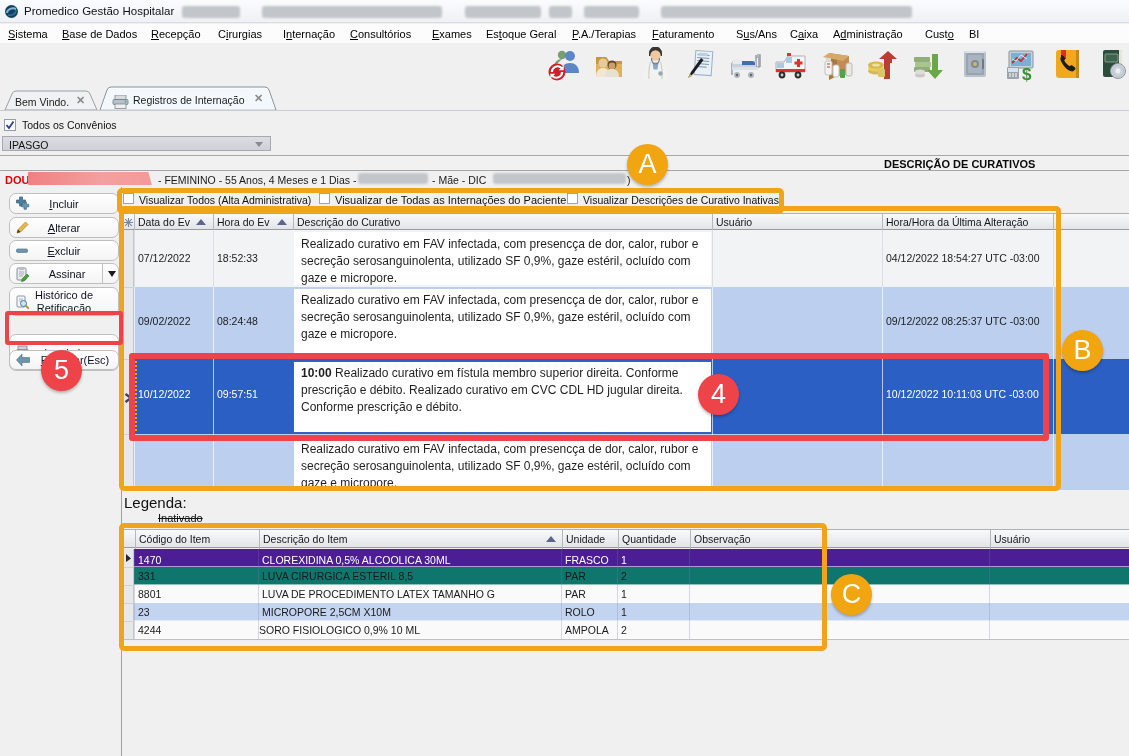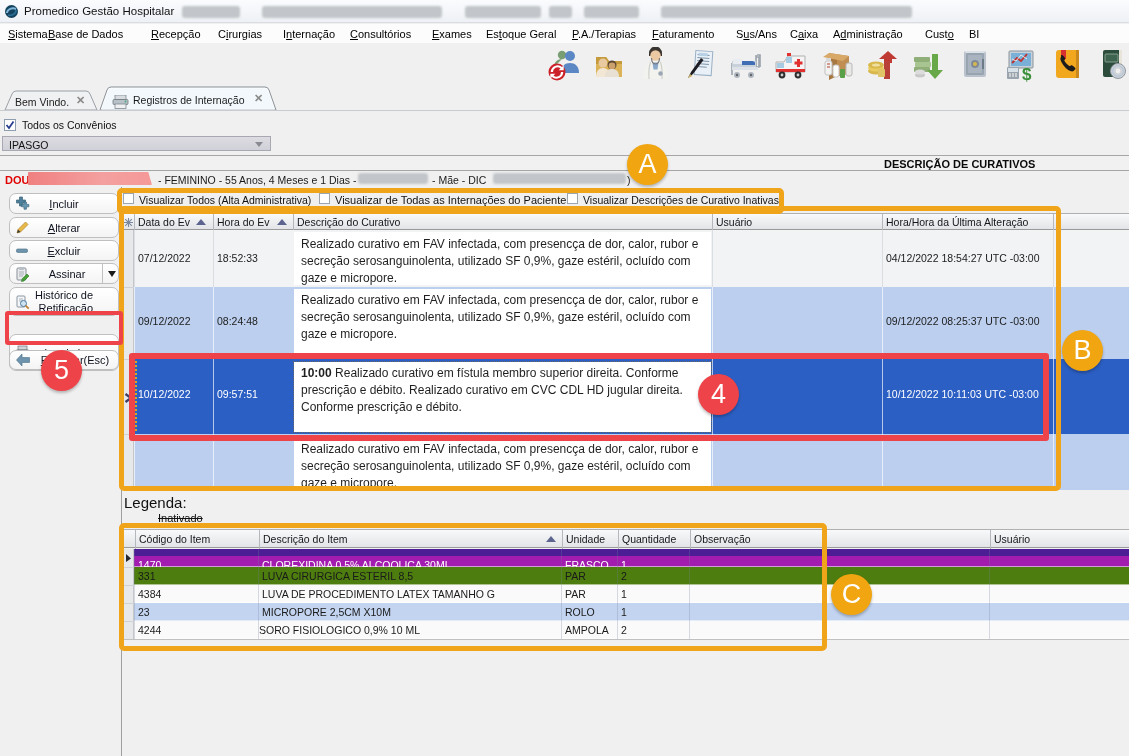--- a/index.html
+++ b/index.html
@@ -37,21 +37,21 @@
  <div class="blur" style="left:182px;top:6px;width:58px;height:12px"></div>
  <div class="blur" style="left:262px;top:6px;width:180px;height:12px"></div>
  <div class="blur" style="left:465px;top:6px;width:76px;height:12px"></div>
  <div class="blur" style="left:549px;top:6px;width:23px;height:12px"></div>
  <div class="blur" style="left:584px;top:6px;width:55px;height:12px"></div>
  <div class="blur" style="left:661px;top:6px;width:251px;height:12px"></div>
 </div>
 
 <div class="abs" style="left:0;top:24px;width:1129px;height:19px;background:#fcfcfc">
  <div class="menu-item" style="left:8px"><u>S</u>istema</div>
- <div class="menu-item" style="left:48px"><u>B</u>ase de Dados</div>
+ <div class="menu-item" style="left:62px"><u>B</u>ase de Dados</div>
  <div class="menu-item" style="left:151px"><u>R</u>ecepção</div>
  <div class="menu-item" style="left:218px">C<u>i</u>rurgias</div>
  <div class="menu-item" style="left:283px">I<u>n</u>ternação</div>
  <div class="menu-item" style="left:350px"><u>C</u>onsultórios</div>
  <div class="menu-item" style="left:432px"><u>E</u>xames</div>
  <div class="menu-item" style="left:486px">Es<u>t</u>oque Geral</div>
  <div class="menu-item" style="left:572px"><u>P</u>.A./Terapias</div>
  <div class="menu-item" style="left:652px"><u>F</u>aturamento</div>
  <div class="menu-item" style="left:736px">S<u>u</u>s/Ans</div>
  <div class="menu-item" style="left:790px">C<u>a</u>ixa</div>
@@ -247,21 +247,21 @@
     <svg width="16" height="16" viewBox="0 0 16 16">
       <rect x="2" y="2" width="9" height="12" rx="1" fill="#e8eaec" stroke="#88909a"></rect>
       <rect x="4" y="1" width="5" height="3" rx="1" fill="#b8bec6"></rect>
       <path d="M4 6h5M4 8h5M4 10h4" stroke="#9aa2aa" stroke-width="0.8"></path>
       <path d="M7 13l5-5 2 2-5 5-2.5.5z" fill="#48a038" stroke="#2e7a22" stroke-width="0.6"></path>
     </svg>
     <span style="margin-left:6px">Assinar</span>
  <div class="abs" style="left:92px;top:0;width:1px;height:19px;background:#c0c0c0"></div>
  <div class="abs" style="left:98px;top:7px;width:0;height:0;border-left:4.5px solid transparent;border-right:4.5px solid transparent;border-top:6px solid #1a1a1a"></div>
 </div>
-<div class="btn" style="top:287px;height:29px;line-height:13px;text-align:right">
+<div class="btn" style="top:287px;height:29px;line-height:13px;text-align:center">
     <svg width="15" height="15" viewBox="0 0 15 15" style="top:7px">
       <rect x="2" y="1" width="8" height="11" rx="1" fill="#f4f6f8" stroke="#8a96a2"></rect>
       <path d="M4 4h4M4 6h4" stroke="#9aa4ae" stroke-width="0.8"></path>
       <circle cx="8.5" cy="8.5" r="3" fill="#cfe2f0" stroke="#4a7a9e" stroke-width="1"></circle>
       <path d="M10.7 10.7l3 3" stroke="#c08030" stroke-width="1.8"></path>
     </svg>
     <span>Histórico de<br>Retificação</span>
   </div>
 <div class="btn" style="top:334px;height:37px">
     <svg width="15" height="15" viewBox="0 0 15 15">
@@ -320,21 +320,21 @@
 <div class="vline" style="left:882px;top:230px;height:57px;background:#dadde2"></div>
 <div class="vline" style="left:1053px;top:230px;height:57px;background:#dadde2"></div>
 <div class="vline" style="left:134px;top:287px;height:203px;background:rgba(255,255,255,0.65)"></div>
 <div class="vline" style="left:213px;top:287px;height:203px;background:rgba(255,255,255,0.65)"></div>
 <div class="vline" style="left:712px;top:287px;height:203px;background:rgba(255,255,255,0.65)"></div>
 <div class="vline" style="left:882px;top:287px;height:203px;background:rgba(255,255,255,0.65)"></div>
 <div class="vline" style="left:1053px;top:287px;height:203px;background:rgba(255,255,255,0.65)"></div>
 <div class="celltxt" style="left:138px;top:252px">07/12/2022</div>
 <div class="celltxt" style="left:217px;top:252px">18:52:33</div>
 <div class="celltxt" style="left:886px;top:252px">04/12/2022 18:54:27 UTC -03:00</div>
-<div class="celltxt" style="left:138px;top:315px">09/12/2022</div>
+<div class="celltxt" style="left:138px;top:315px">09/02/2022</div>
 <div class="celltxt" style="left:217px;top:315px">08:24:48</div>
 <div class="celltxt" style="left:886px;top:315px">09/12/2022 08:25:37 UTC -03:00</div>
 <div class="celltxt w" style="left:138px;top:388px">10/12/2022</div>
 <div class="celltxt w" style="left:217px;top:388px">09:57:51</div>
 <div class="celltxt w" style="left:886px;top:388px">10/12/2022 10:11:03 UTC -03:00</div>
 
 <div class="descbox" style="top:232px;height:53px;padding-top:4px">Realizado curativo em FAV infectada, com presencça de dor, calor, rubor e secreção serosanguinolenta, utilizado SF 0,9%, gaze estéril, ocluído com gaze e micropore.</div>
 <div class="descbox" style="top:289px;height:65px">Realizado curativo em FAV infectada, com presencça de dor, calor, rubor e secreção serosanguinolenta, utilizado SF 0,9%, gaze estéril, ocluído com gaze e micropore.</div>
 <div class="descbox" style="top:362px;height:70px;outline:1px dotted #666"><b>10:00</b> Realizado curativo em fístula membro superior direita. Conforme prescrição e débito. Realizado curativo em CVC CDL HD jugular direita. Conforme prescrição e débito.</div>
 <div class="descbox" style="top:436px;height:52px;padding-top:5px">Realizado curativo em FAV infectada, com presencça de dor, calor, rubor e secreção serosanguinolenta, utilizado SF 0,9%, gaze estéril, ocluído com gaze e micropore.</div>
@@ -348,34 +348,34 @@
  <div class="vline" style="left:568px;top:0;height:19px;background:#b4b8bd"></div>
  <div class="vline" style="left:868px;top:0;height:19px;background:#b4b8bd"></div>
  <div class="hdrtxt" style="left:17px;top:3px">Código do Item</div>
  <div class="hdrtxt" style="left:141px;top:3px">Descrição do Item</div>
  <div class="sortup" style="left:424px;top:6px"></div>
  <div class="hdrtxt" style="left:444px;top:3px">Unidade</div>
  <div class="hdrtxt" style="left:500px;top:3px">Quantidade</div>
  <div class="hdrtxt" style="left:572px;top:3px">Observação</div>
  <div class="hdrtxt" style="left:872px;top:3px">Usuário</div>
 </div>
-<div class="crow" style="top:549px;background:#a21caf;border-top:7px solid #4c1d95">
+<div class="crow" style="top:549px;background:#4c1d95;border-top:2px solid #4c1d95">
  <div class="ctxt w" style="left:17px">1470</div>
     <div class="ctxt w" style="left:141px">CLOREXIDINA 0,5% ALCOOLICA 30ML</div>
     <div class="ctxt w" style="left:444px">FRASCO</div>
     <div class="ctxt w" style="left:500px">1</div>
 </div>
-<div class="crow" style="top:567px;background:#4d7c0f">
+<div class="crow" style="top:567px;background:#0f766e">
  <div class="ctxt" style="left:17px">331</div>
     <div class="ctxt" style="left:141px">LUVA CIRURGICA ESTERIL 8,5</div>
     <div class="ctxt" style="left:444px">PAR</div>
     <div class="ctxt" style="left:500px">2</div>
 </div>
 <div class="crow" style="top:585px;background:#fafafa">
- <div class="ctxt" style="left:17px">4384</div>
+ <div class="ctxt" style="left:17px">8801</div>
     <div class="ctxt" style="left:141px">LUVA DE PROCEDIMENTO LATEX TAMANHO G</div>
     <div class="ctxt" style="left:444px">PAR</div>
     <div class="ctxt" style="left:500px">1</div>
 </div>
 <div class="crow" style="top:603px;background:#c3d4f0">
  <div class="ctxt" style="left:17px">23</div>
     <div class="ctxt" style="left:141px">MICROPORE 2,5CM X10M</div>
     <div class="ctxt" style="left:444px">ROLO</div>
     <div class="ctxt" style="left:500px">1</div>
 </div>

